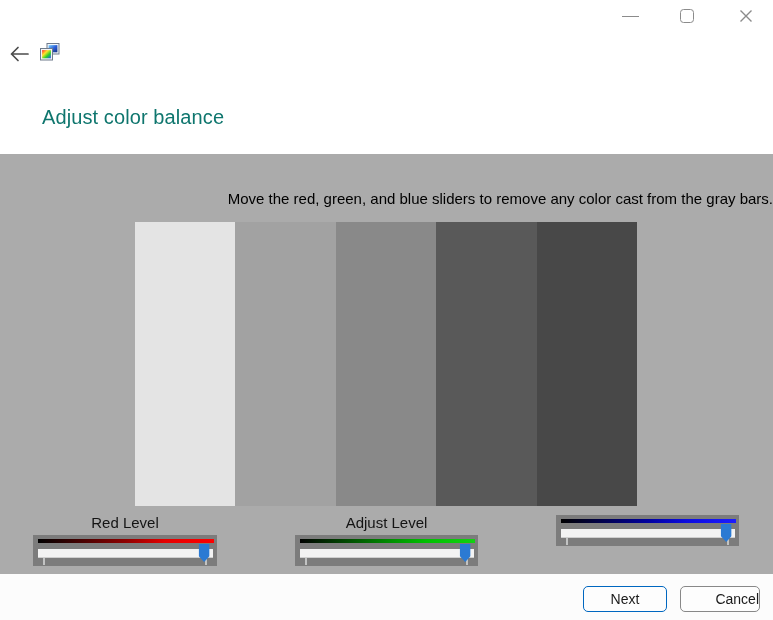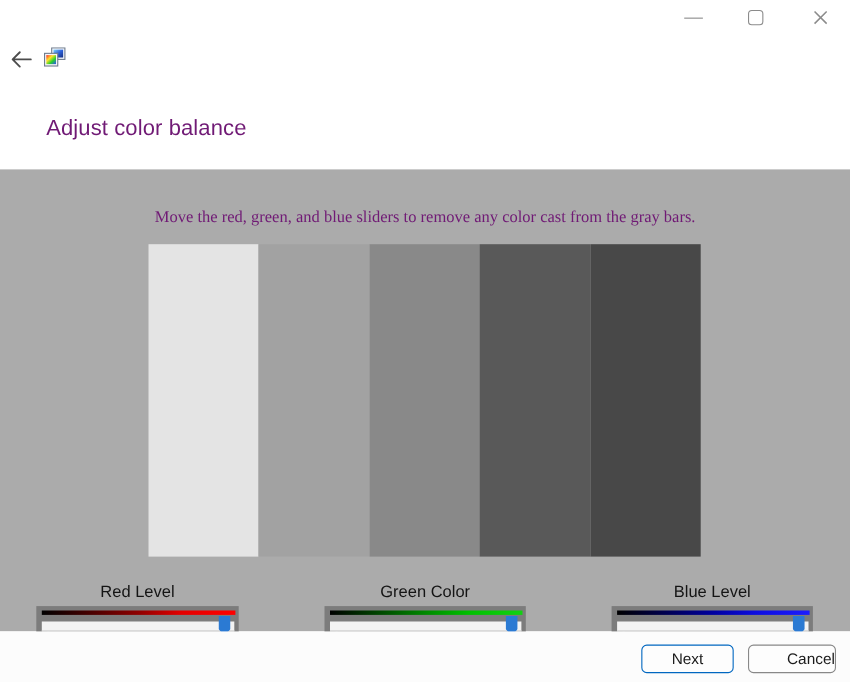--- a/index.html
+++ b/index.html
@@ -22,29 +22,29 @@
   .nav-row { position:absolute; top:42px; left:0; width:773px; height:26px; }
   .back-arrow { position:absolute; left:8px; top:2px; width:22px; height:20px; cursor:pointer; }
   .app-icon { position:absolute; left:40px; top:1px; width:20px; height:18px; }
   .app-title { position:absolute; left:66px; top:2px; font-size:13.5px; color:#1b1b1b; line-height:18px; }
 
   
   .heading { position:absolute; left:42px; top:106px; font-size:20px; font-weight:400; letter-spacing:.1px; }
 
   
   .content { position:absolute; left:0; top:154px; width:773px; height:420px; }
-  .instruction { position:absolute; top:36px; left:0; width:100%; text-align:center; font-size:15px; color:#701a75;font-family:Liberation Serif, serif; }
+  .instruction { position:absolute; top:36px; left:0; width:100%; text-align:right; font-size:15px; color:#000000; }
   .bars { position:absolute; left:135px; top:68px; width:502px; height:284px; display:flex; }
   .bar { flex:1 1 0; height:100%; }
 
   .slider-group { position:absolute; top:359px; }
   .sg-red   { left:33px;  width:184px; }
   .sg-green { left:295px; width:183px; }
   .sg-blue  { left:556px; width:183px; }
-  .slider-label { display:block; width:100%; text-align:center; font-size:15px; color:#141414; line-height:20px; height:20px;margin-top:16px; }
+  .slider-label { display:block; width:100%; text-align:center; font-size:15px; color:#141414; line-height:20px; height:20px; }
   .slider-box { position:relative; margin-top:2px; height:31px; }
   .grad-strip { position:absolute; left:5px; right:3px; top:4px; height:4px; }
   .slider-track { position:absolute; left:5px; right:4px; top:14px; height:9px; background:#f3f3f3; border-bottom:1px solid #cfcfcf; cursor:pointer; }
   .slider-thumb { position:absolute; top:9px; width:11px; height:18px; transform:translateX(-50%); cursor:pointer;
                   clip-path:polygon(0 0,100% 0,100% 66%,50% 100%,0 66%); }
   .tick { position:absolute; bottom:1px; width:2px; height:7px; background:#c2c3c3; }
   .tick-left  { left:5.5%; }
   .tick-right { left:93.4%; }
 
   
@@ -89,21 +89,21 @@
           <stop offset="1" stop-color="#2a4bff"></stop>
       </linearGradient>
     </defs>
     <rect x="7" y="0.5" width="12" height="10.5" fill="#f2f6fc" stroke="#6e7b8c" stroke-width="1"></rect>
     <rect x="8.6" y="2.1" width="8.8" height="7.2" fill="url(#gBlue)"></rect>
     <rect x="0.5" y="5.5" width="12" height="11.5" fill="#f5f5f5" stroke="#6e7b8c" stroke-width="1"></rect>
     <rect x="2.1" y="7.1" width="8.8" height="8.2" fill="url(#gRainbow)"></rect>
   </svg>
 </div>
 
-<h1 class="heading" style="color: #701a75;">Adjust color balance</h1>
+<h1 class="heading" style="color: #0f766e;">Adjust color balance</h1>
 
 <div class="content" style="background: rgb(171, 171, 171);">
 
   <p class="instruction">Move the red, green, and blue sliders to remove any color cast from the gray bars.</p>
 
   <div class="bars">
     <div class="bar" style="background: rgb(228, 228, 228);"></div>
     <div class="bar" style="background: rgb(162, 162, 162);"></div>
     <div class="bar" style="background: rgb(137, 137, 137);"></div>
     <div class="bar" style="background: rgb(89, 89, 89);"></div>
@@ -115,32 +115,31 @@
     <div class="slider-box" style="background: rgb(124, 124, 124);">
       <div class="grad-strip" style="background: linear-gradient(90deg, rgb(0, 0, 0) 0%, rgb(143, 0, 0) 50%, rgb(228, 0, 0) 72%, rgb(255, 0, 0) 100%);"></div>
       <div class="slider-track"></div>
       <div class="tick tick-left"></div>
       <div class="tick tick-right"></div>
       <div class="slider-thumb" style="left: 93%; background: rgb(43, 122, 211);"></div>
     </div>
   </div>
 
   <div class="slider-group sg-green">
-    <span class="slider-label">Green Color</span>
+    <span class="slider-label">Adjust Level</span>
     <div class="slider-box" style="background: rgb(124, 124, 124);">
       <div class="grad-strip" style="background: linear-gradient(90deg, rgb(0, 0, 0) 0%, rgb(0, 138, 0) 50%, rgb(0, 192, 0) 72%, rgb(18, 209, 18) 100%);"></div>
       <div class="slider-track"></div>
       <div class="tick tick-left"></div>
       <div class="tick tick-right"></div>
       <div class="slider-thumb" style="left: 93%; background: rgb(43, 122, 211);"></div>
     </div>
   </div>
 
   <div class="slider-group sg-blue">
-    <span class="slider-label">Blue Level</span>
     <div class="slider-box" style="background: rgb(124, 124, 124);">
       <div class="grad-strip" style="background: linear-gradient(90deg, rgb(0, 0, 0) 0%, rgb(0, 0, 160) 50%, rgb(13, 13, 224) 72%, rgb(28, 28, 255) 100%);"></div>
       <div class="slider-track"></div>
       <div class="tick tick-left"></div>
       <div class="tick tick-right"></div>
       <div class="slider-thumb" style="left: 93%; background: rgb(43, 122, 211);"></div>
     </div>
   </div>
 </div>
 

